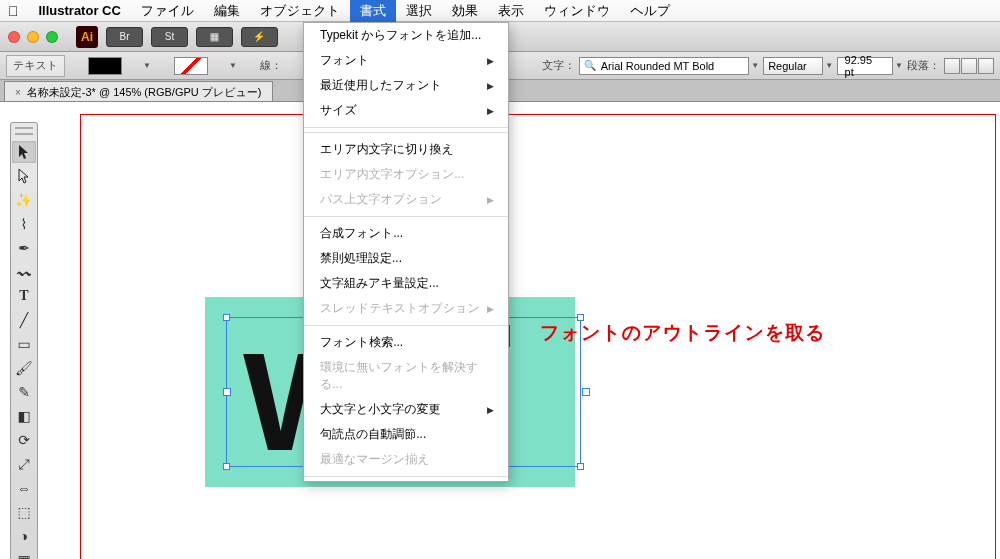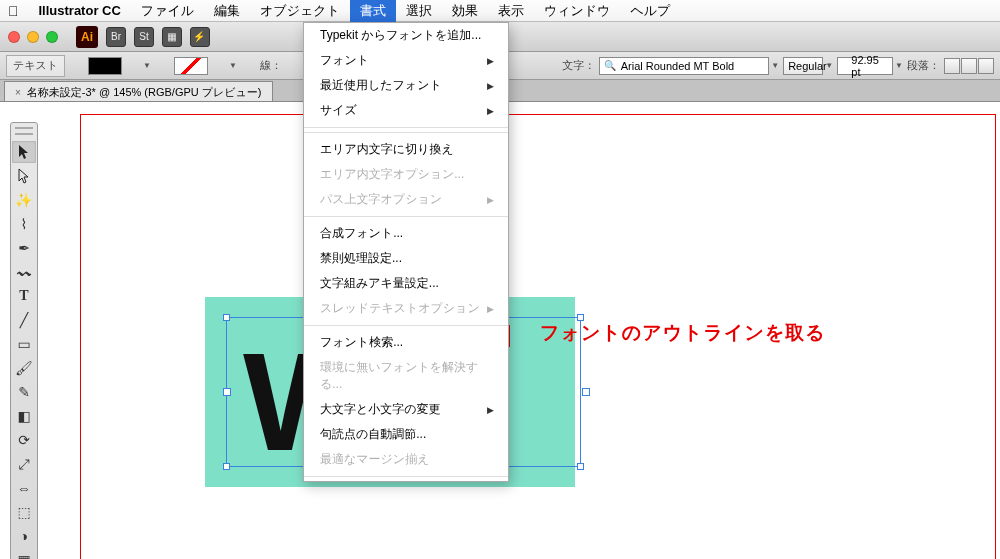--- a/index.html
+++ b/index.html
@@ -7,31 +7,31 @@
     .menubar { height: 22px; background: linear-gradient(#fdfdfd,#f3f3f3); border-bottom: 1px solid #bbb; display: flex; align-items: center; font-size: 13px; padding-left: 8px; gap: 0; }
     .apple-logo { font-size: 14px; margin-right: 10px; }
     .menubar-item { padding: 10px 10px; cursor: default; }
     .menubar-item.app { font-weight: 600; }
     .menubar-item.active { background: #2a6fd8; color: #fff; }
     .titlebar { height: 30px; background: linear-gradient(#e8e8e8,#cfcfcf); border-bottom: 1px solid #999; display: flex; align-items: center; padding: 0 8px; gap: 8px; }
     .traffic { display: flex; gap: 7px; margin-right: 10px; }
     .tl { width: 12px; height: 12px; border-radius: 50%; border: 0.5px solid rgba(0,0,0,.2); }
     .tl.r { background:#ff5f57;} .tl.y{background:#febc2e;} .tl.g{background:#28c840;}
     .ai-badge { width:22px; height:22px; background:#310000; color:#ff9a00; font-weight:700; font-size:12px; display:flex; align-items:center; justify-content:center; border-radius:3px;}
-    .tb-btn { width:20px; height:20px; background:#555; border:1px solid #333; border-radius:3px; color:#eee; font-size:10px; display:flex; align-items:center; justify-content:center;}
+    .tb-btn { width:37px; height:20px; background:#555; border:1px solid #333; border-radius:3px; color:#eee; font-size:10px; display:flex; align-items:center; justify-content:center;}
     .optionsbar { height: 28px; background: linear-gradient(#e6e6e6,#d2d2d2); border-bottom: 1px solid #999; display:flex; align-items:center; font-size:11px; padding:0 6px; gap:23px;}
     .opt-label { color:#444; }
     .swatch { width: 34px; height: 18px; border:1px solid #888; background:#fff; }
     .swatch.black { background:#000; }
     .dropdown-arrow { font-size:8px; color:#555; margin-left:-2px;}
     .stroke-box { width:36px; height:16px; border:1px solid #888; background:#fff;}
     .opt-right { margin-left:auto; display:flex; align-items:center; gap:4px;}
     .font-search { width: 170px; height:18px; border:1px solid #888; background:#fff; font-size:11px; padding:0 4px; display:flex; align-items:center; gap:4px;}
     .select-box { height:18px; border:1px solid #888; background:linear-gradient(#fff,#e8e8e8); font-size:11px; padding:0 4px; display:flex; align-items:center;}
-    .num-box { width:56px; height:18px; border:1px solid #888; background:#fff; font-size:11px; padding:0 20px; display:flex; align-items:center; justify-content:center;}
+    .num-box { width:56px; height:18px; border:1px solid #888; background:#fff; font-size:11px; padding:0 20px; display:flex; align-items:center; justify-content:flex-end;}
     .align-grp { display:flex; gap:1px;}
     .align-btn { width:16px; height:16px; border:1px solid #888; background:linear-gradient(#fafafa,#ddd);}
     .tabbar { height:22px; background:#c2c2c2; border-bottom:1px solid #888; display:flex; align-items:flex-end; font-size:11px; padding-left:4px;}
     .doc-tab { background:#e8e8e8; border:1px solid #888; border-bottom:none; padding:3px 10px 1px; display:flex; align-items:center; gap:6px;}
     .doc-tab .x { font-size:10px; color:#666;}
     .workspace { position:relative; height: calc(559px - 22px - 30px - 28px - 22px); background:#fff; }
     .canvas-outer { position:absolute; left:48px; top:0; right:0; bottom:0; background:#fff;}
     .bleed { position:absolute; left:32px; top:12px; right:4px; height:500px; border:1px solid #e60000;}
     .toolbar { position:absolute; left:10px; top:20px; width:28px; background:linear-gradient(#e8e8e8,#d8d8d8); border:1px solid #999; border-radius:3px 3px 0 0; padding:4px 0; display:flex; flex-direction:column; align-items:center; gap:2px;}
     .tool-grab { height:8px; width:18px; border-top:2px solid #aaa; border-bottom:2px solid #aaa; margin-bottom:4px;}
@@ -100,21 +100,21 @@
   <span class="dropdown-arrow">▼</span>
   <div class="stroke-box" style="border-style:dashed"></div>
   <span class="dropdown-arrow">▼</span>
   <div class="opt-right">
     <span class="opt-label">文字：</span>
     <div class="font-search">
       <span style="font-size:10px;">🔍</span>
       <span>Arial Rounded MT Bold</span>
     </div>
     <span class="dropdown-arrow">▼</span>
-    <div class="select-box" style="width:40px;">
+    <div class="select-box" style="width:60px;">
         <span>Regular</span>
       </div>
     <span class="dropdown-arrow">▼</span>
     <div class="num-box">
         <span>92.95 pt</span>
       </div>
     <span class="dropdown-arrow">▼</span>
     <span class="opt-label">段落：</span>
     <div class="align-grp">
       <div class="align-btn"></div>

